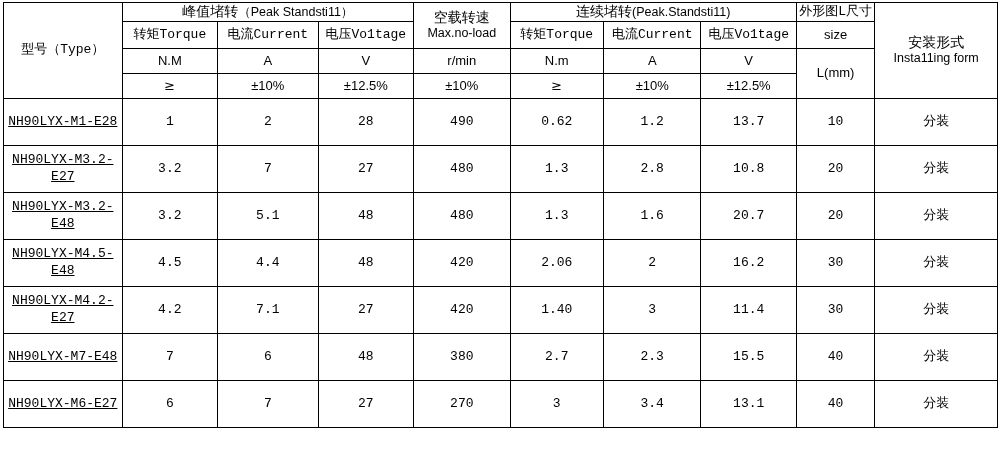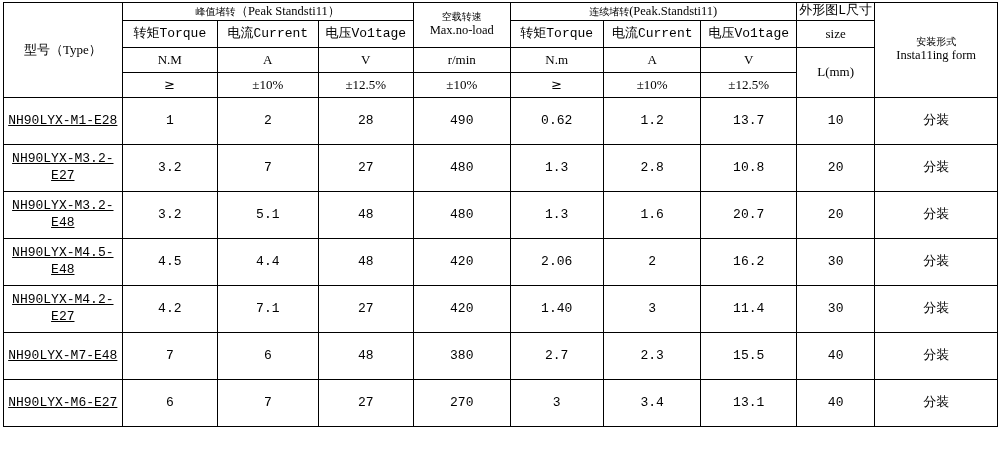--- a/index.html
+++ b/index.html
@@ -32,40 +32,40 @@
     font-weight: normal;
     padding: 0;
     font-size: 13px;
     line-height: 1.25;
   }
   .hdr-group {
     font-size: 14px;
   }
   .hdr-group .cn {
     font-family: "DejaVu Sans", sans-serif;
-    font-size: 10px;
+    font-size: 14px;
   }
   .hdr-sub {
     font-size: 12.5px;
     height: 26px;
   }
   .hdr-unit {
     font-size: 12.5px;
     height: 24px;
   }
   .hdr-tol {
     font-size: 12.5px;
     height: 24px;
   }
   .type-head {
     font-size: 14px;
-    font-family: Liberation Serif, serif;
+    font-family: Liberation Mono, monospace;
   }
   .mono {
-    font-family: Liberation Serif, serif;
+    font-family: Liberation Sans, sans-serif;
     font-size: 12.5px;
   }
   .cn {
     font-family: Liberation Mono, monospace;
   }
   .data-row td {
     height: 46px;
     font-size: 13.5px;
     font-family: "Liberation Mono", monospace;
   }

